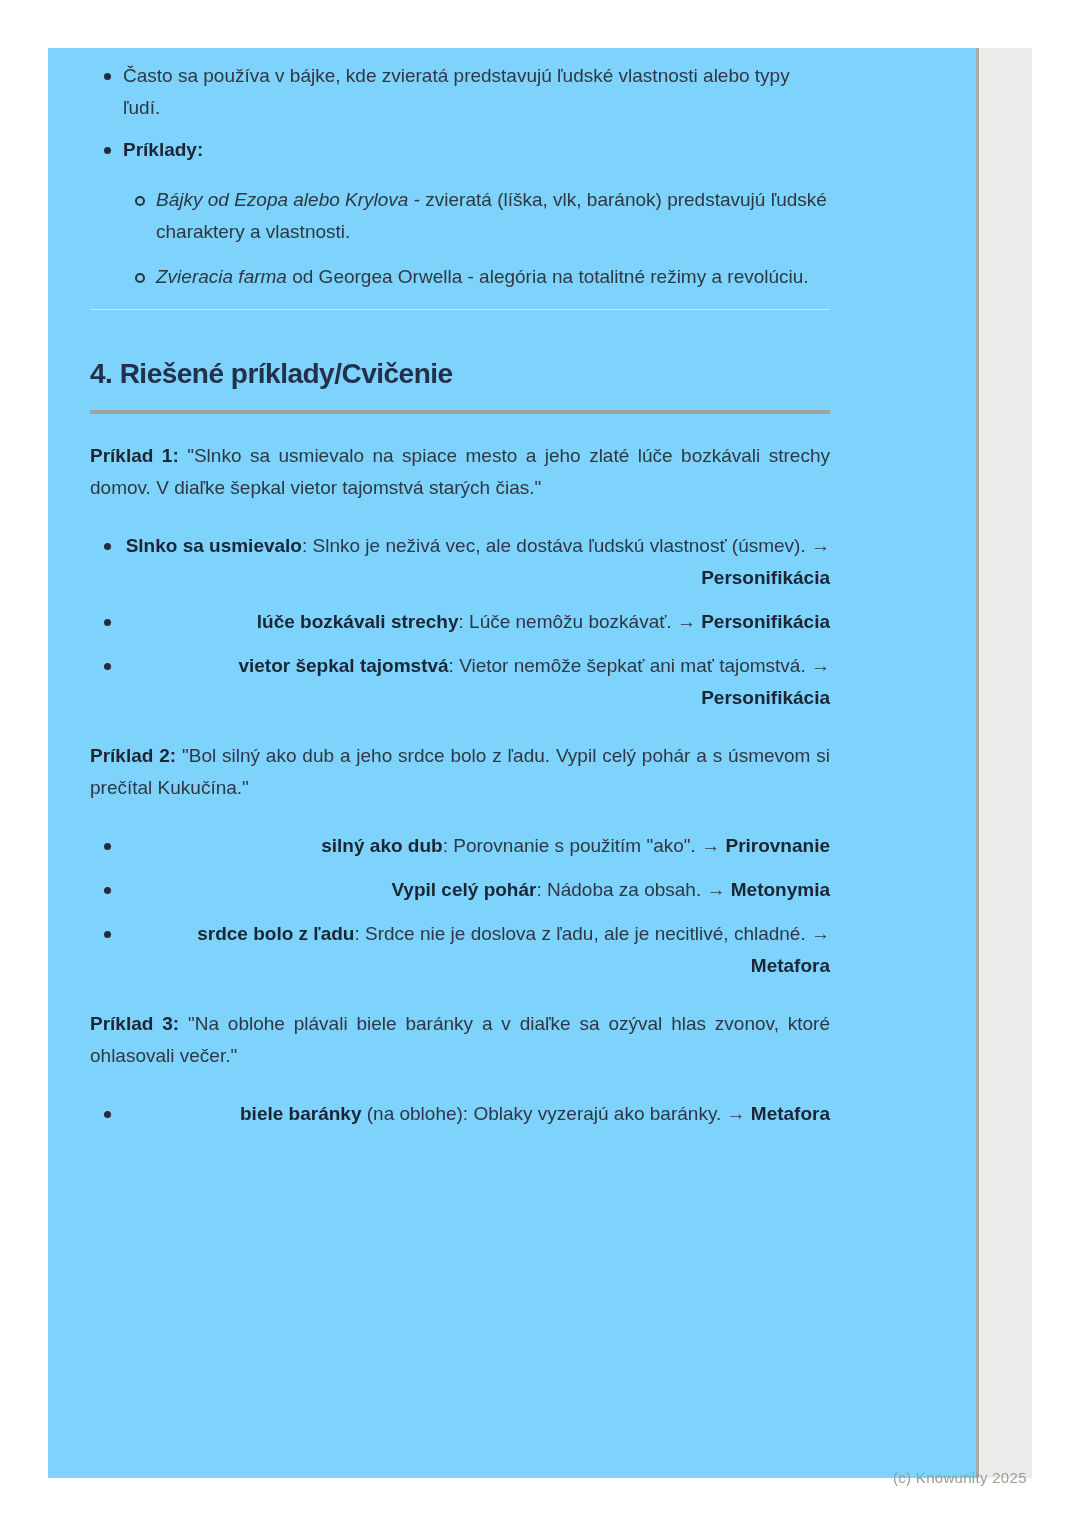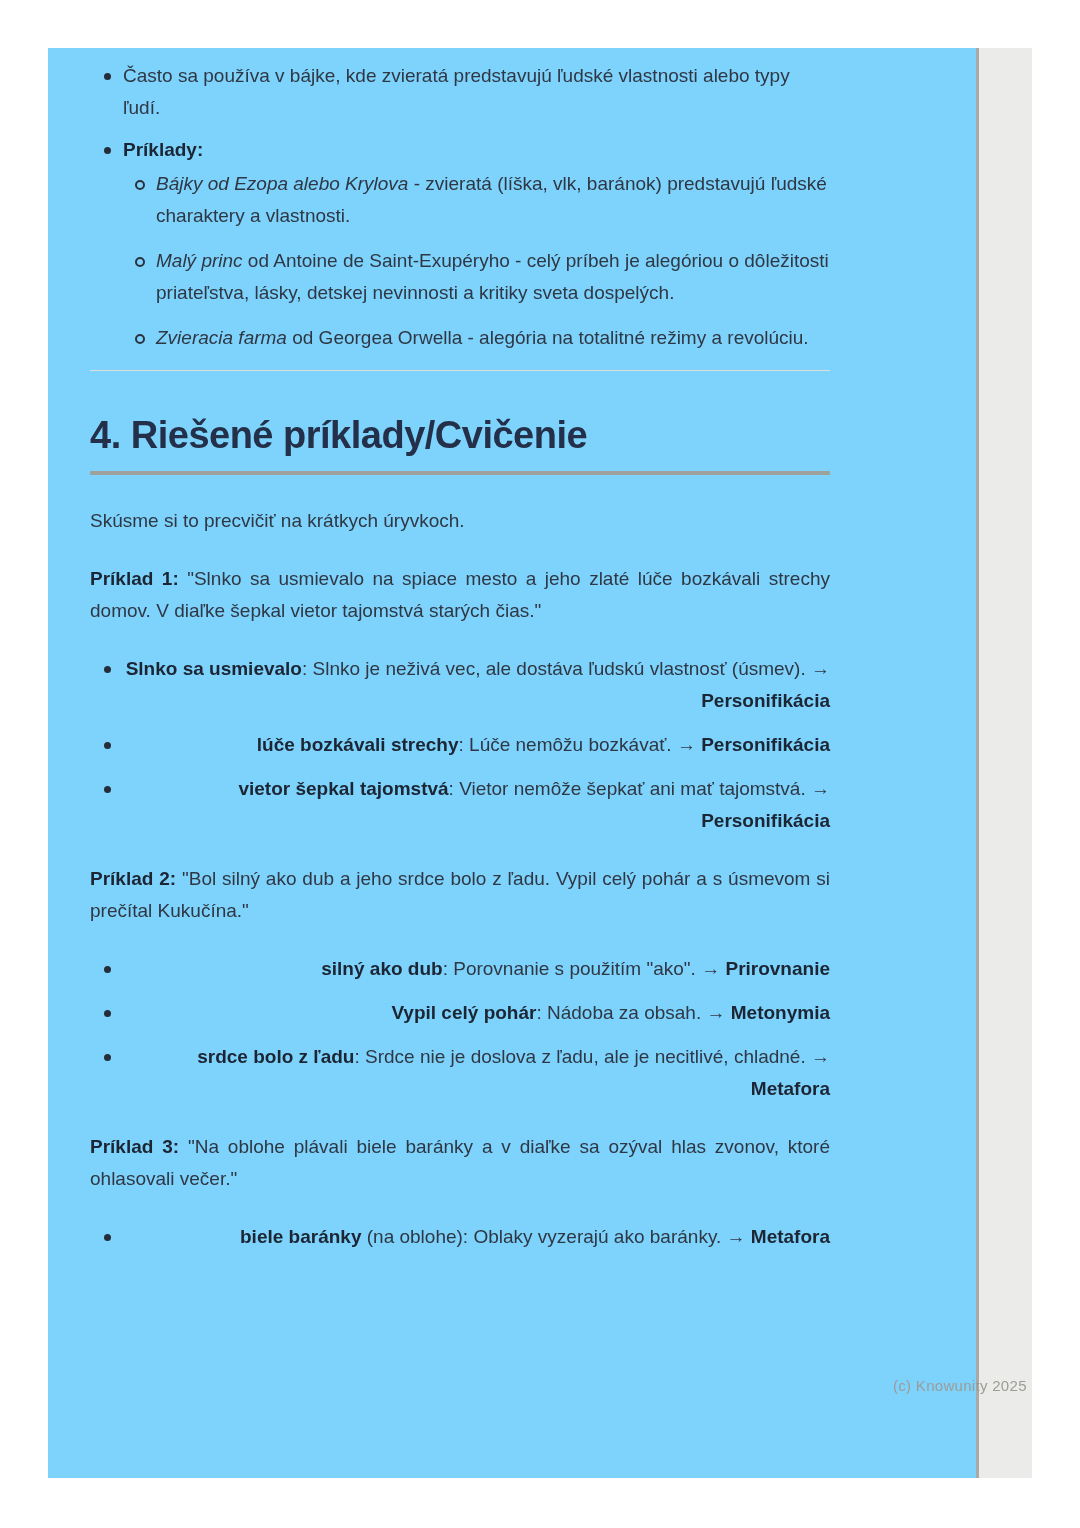--- a/index.html
+++ b/index.html
@@ -21,51 +21,51 @@
   }
   strong { color:#1c2534; font-weight:700; }
   em { font-style:italic; }
 
   ul { list-style:none; }
   ul.l1 > li { position:relative; padding-left:33px; margin-bottom:10px; }
   ul.l1 > li::before {
     content:""; position:absolute; left:14px; top:13px;
     width:7px; height:7px; border-radius:50%; background:#252d3a;
   }
-  ul.l2 { margin-top:2px; }
+  ul.l2 { margin-top:18px; }
   ul.l2 > li { position:relative; padding-left:33px; margin-bottom:13px; }
   ul.l2 > li::before {
     content:""; position:absolute; left:12px; top:12px;
     width:6px; height:6px; border-radius:50%;
     border:2px solid #2a3240; background:transparent;
   }
   ul.l2 > li:last-child { margin-bottom:0; }
 
   .rule { height:1px; background:#dedfd8; border:none; margin-top:16px; }
   h2 {
-    margin-top:40px; font-size:38px; line-height:48px;
+    margin-top:40px; font-size:28px; line-height:48px;
     font-weight:700; color:#24304a; letter-spacing:-0.5px;
   }
   .h2-divider { height:4px; background:#9fa19c; margin-top:12px; }
   .lead { margin-top:30px; }
   p.example { margin-top:26px; text-align:justify; }
   ul.answers { margin-top:26px;text-align:right; }
   ul.answers > li { position:relative; padding-left:33px; margin-bottom:12px; }
   ul.answers > li::before {
     content:""; position:absolute; left:14px; top:13px;
     width:7px; height:7px; border-radius:50%; background:#252d3a;
   }
 
   .side-strip {
     position:absolute; left:976px; top:48px;
     width:56px; height:1430px;
     background:#ebece9; border-left:3px solid #a8aaa6;
   }
   .watermark {
-    position:absolute; left:893px; top:1377px;
+    position:absolute; left:893px; top:1469px;
     font-size:15px; line-height:18px; color:#9c9c97; letter-spacing:0.3px;
     white-space:nowrap;
   }
 </style>
 </head>
 <body>
 
 <div class="page">
   <div class="inner">
 
@@ -73,35 +73,31 @@
       <li>
         <span>Často sa používa v bájke, kde zvieratá predstavujú ľudské vlastnosti alebo typy ľudí.</span>
       </li>
       <li>
         <strong>Príklady:</strong>
         <ul class="l2">
           <li>
             <em>Bájky od Ezopa alebo Krylova</em><span> - zvieratá (líška, vlk, baránok) predstavujú ľudské charaktery a vlastnosti.</span>
           </li>
           <li>
-            <em>Malý princ</em><span> od Antoine de Saint-Exupéryho - celý príbeh je alegóriou o dôležitosti priateľstva, lásky, detskej nevinnosti a kritiky sveta dospelých.</span>
-          </li>
-          <li>
             <em>Zvieracia farma</em><span> od Georgea Orwella - alegória na totalitné režimy a revolúciu.</span>
           </li>
         </ul>
       </li>
     </ul>
 
     <hr class="rule">
 
     <h2>4. Riešené príklady/Cvičenie</h2>
     <div class="h2-divider"></div>
 
-    <p class="lead">Skúsme si to precvičiť na krátkych úryvkoch.</p>
 
     <p class="example">
       <strong>Príklad 1:</strong><span> "Slnko sa usmievalo na spiace mesto a jeho zlaté lúče bozkávali strechy domov. V diaľke šepkal vietor tajomstvá starých čias."</span>
     </p>
     <ul class="answers">
       <li>
         <strong>Slnko sa usmievalo</strong><span>: Slnko je neživá vec, ale dostáva ľudskú vlastnosť (úsmev). → </span><strong>Personifikácia</strong>
       </li>
       <li>
         <strong>lúče bozkávali strechy</strong><span>: Lúče nemôžu bozkávať. → </span><strong>Personifikácia</strong>

